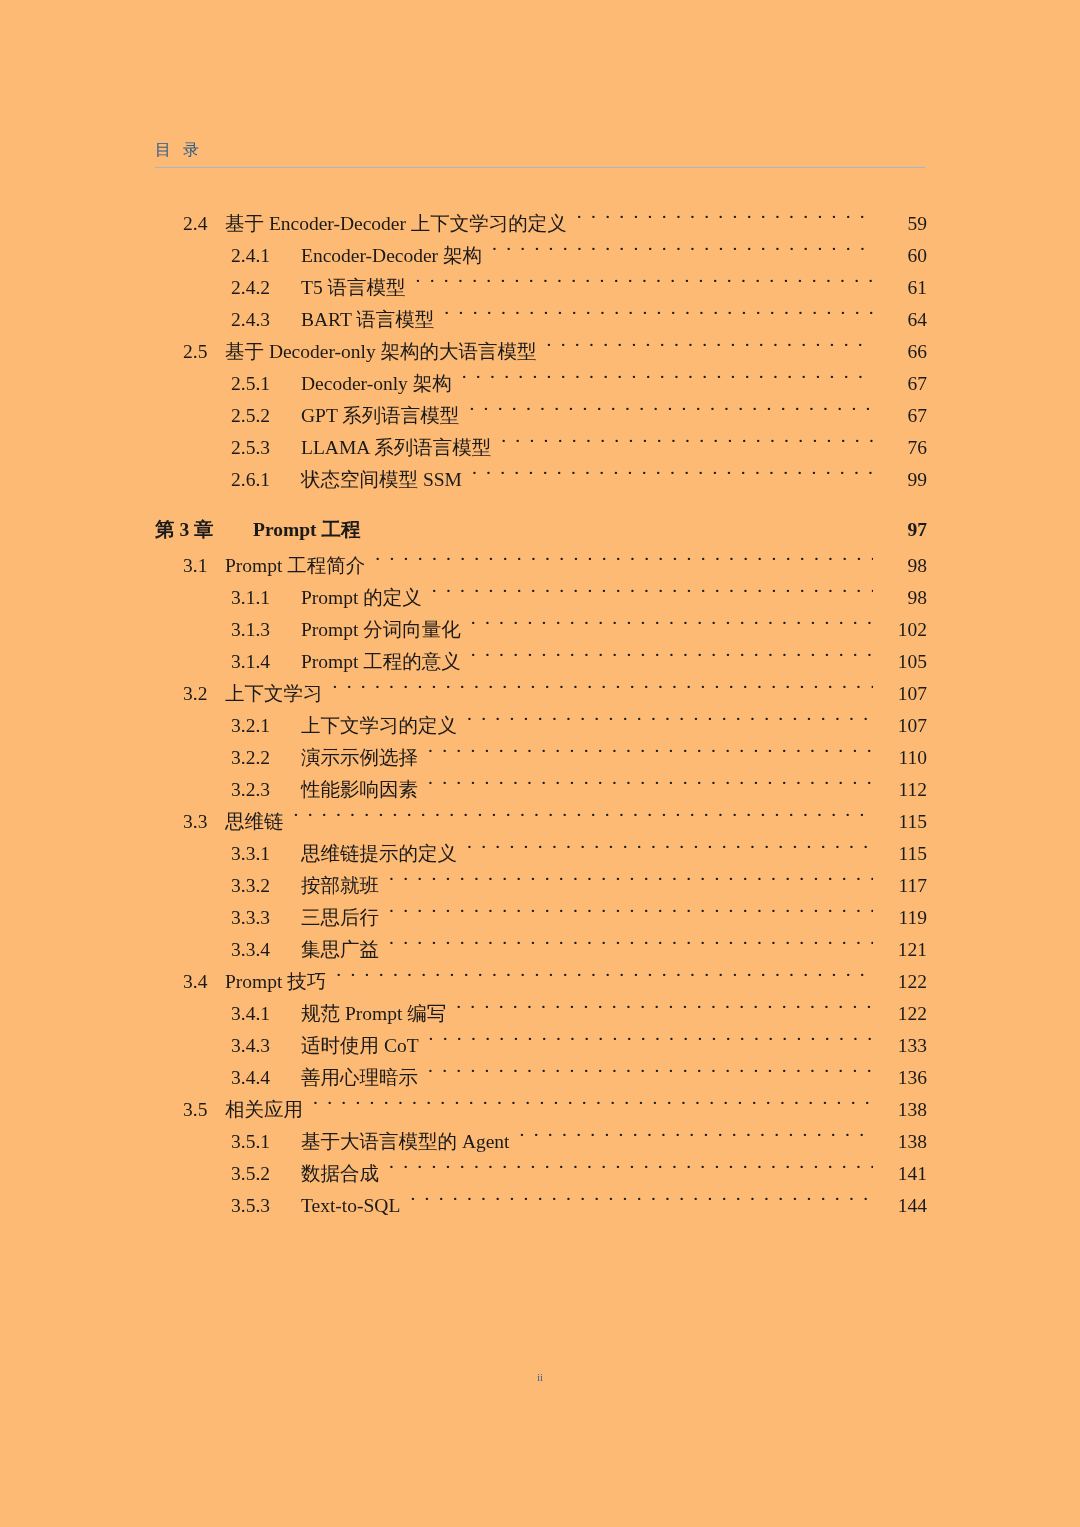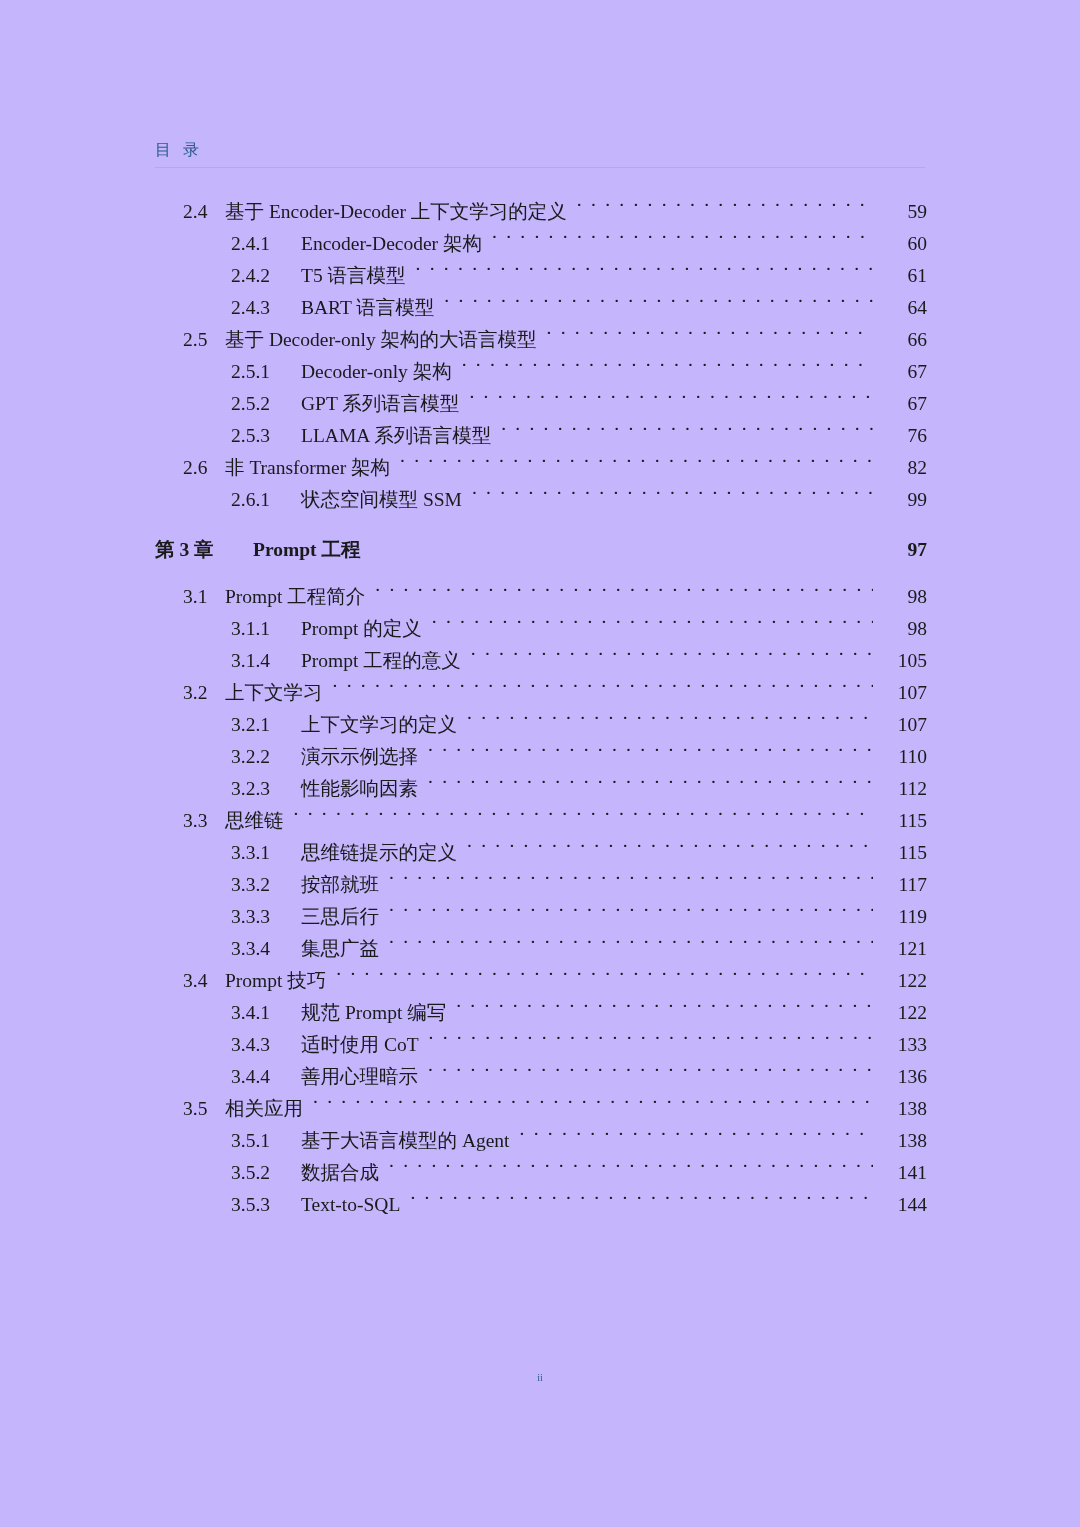--- a/index.html
+++ b/index.html
@@ -8,21 +8,21 @@
     background: #ffffff;
   }
   body {
     font-family: "Liberation Serif", serif;
     color: #1a1a1a;
   }
   .page {
     position: relative;
     width: 1080px;
     height: 1527px;
-    background: #c4b5fd;
+    background: #fdba74;
     box-sizing: border-box;
     overflow: hidden;
   }
   .header {
     position: absolute;
     left: 155px;
     top: 140px;
     width: 770px;
   }
   .header-label {
@@ -32,38 +32,38 @@
     letter-spacing: 4px;
   }
   .header-rule {
     margin-top: 6px;
     border-bottom: 1px solid #9fb8cd;
     width: 100%;
   }
   .toc {
     position: absolute;
     left: 155px;
-    top: 196px;
+    top: 208px;
     width: 772px;
   }
   .row {
     display: flex;
     align-items: baseline;
     font-size: 19.5px;
     line-height: 32px;
     height: 32px;
     white-space: nowrap;
   }
   .row.lvl1 {
     font-size: 19.5px;
   }
   .row.chapter {
     font-weight: bold;
     margin-top: 18px;
-    margin-bottom: 15px;
+    margin-bottom: 4px;
   }
   .num {
     flex: 0 0 auto;
     text-align: left;
   }
   .row.lvl1 .num {
     width: 62px;
     padding-left: 28px;
     box-sizing: border-box;
   }
@@ -172,26 +172,20 @@
         <span class="title">GPT 系列语言模型</span>
         <span class="dots"></span>
         <span class="page-no">67</span>
       </div>
       <div class="row lvl2">
         <span class="num">2.5.3</span>
         <span class="title">LLAMA 系列语言模型</span>
         <span class="dots"></span>
         <span class="page-no">76</span>
       </div>
-      <div class="row lvl1">
-        <span class="num">2.6</span>
-        <span class="title">非 Transformer 架构</span>
-        <span class="dots"></span>
-        <span class="page-no">82</span>
-      </div>
       <div class="row lvl2">
         <span class="num">2.6.1</span>
         <span class="title">状态空间模型 SSM</span>
         <span class="dots"></span>
         <span class="page-no">99</span>
       </div>
       <div class="row chapter">
         <span class="num">第 3 章</span>
         <span class="title">Prompt 工程</span>
         <span class="dots"></span>
@@ -203,20 +197,26 @@
         <span class="dots"></span>
         <span class="page-no">98</span>
       </div>
       <div class="row lvl2">
         <span class="num">3.1.1</span>
         <span class="title">Prompt 的定义</span>
         <span class="dots"></span>
         <span class="page-no">98</span>
       </div>
       <div class="row lvl2">
+        <span class="num">3.1.3</span>
+        <span class="title">Prompt 分词向量化</span>
+        <span class="dots"></span>
+        <span class="page-no">102</span>
+      </div>
+      <div class="row lvl2">
         <span class="num">3.1.4</span>
         <span class="title">Prompt 工程的意义</span>
         <span class="dots"></span>
         <span class="page-no">105</span>
       </div>
       <div class="row lvl1">
         <span class="num">3.2</span>
         <span class="title">上下文学习</span>
         <span class="dots"></span>
         <span class="page-no">107</span>

